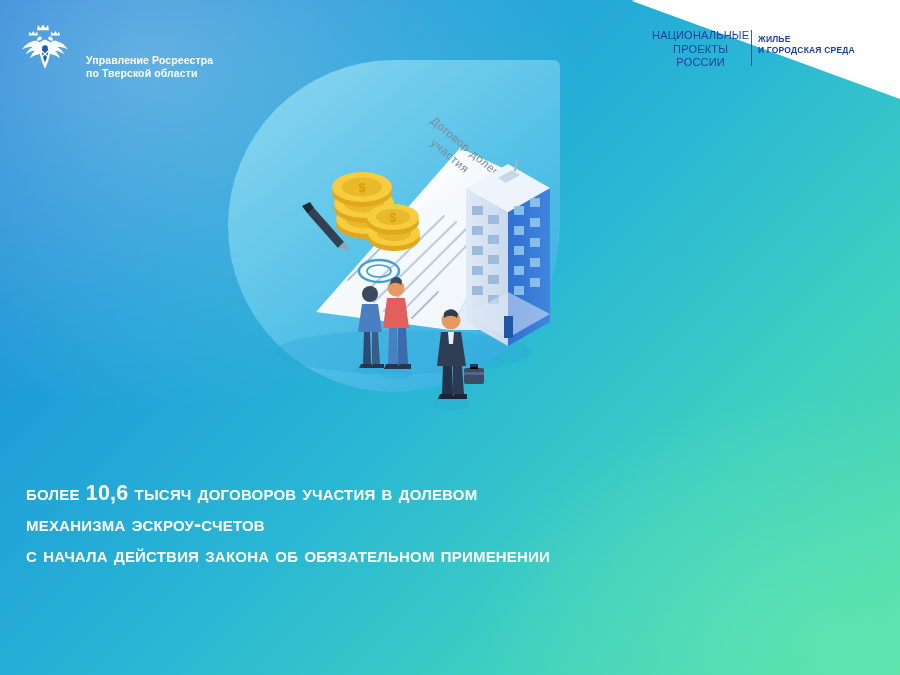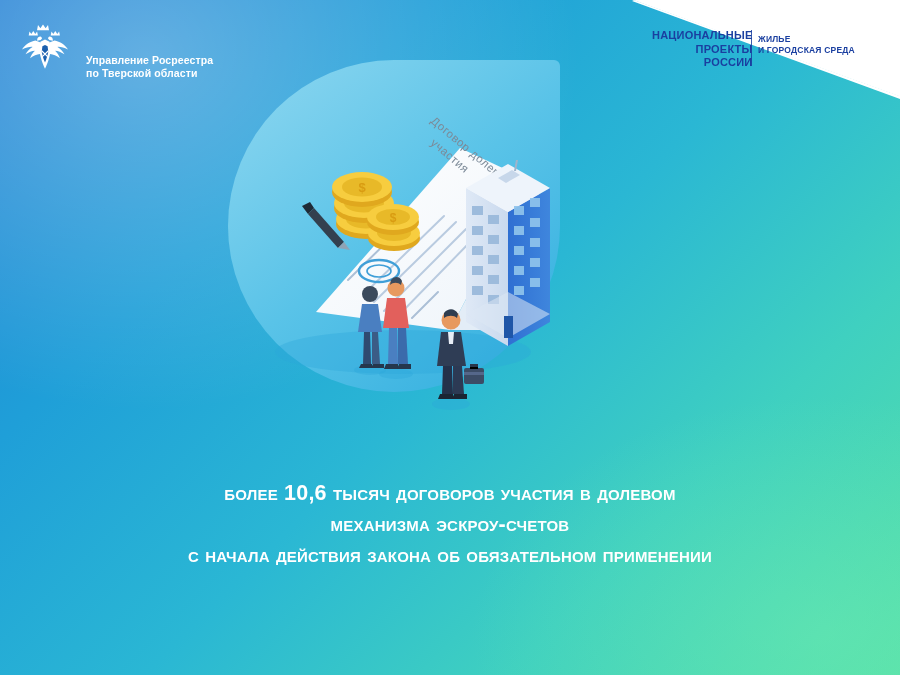--- a/index.html
+++ b/index.html
@@ -77,25 +77,25 @@
     z-index: 6;
   }
   .np-badge svg {
     display: block;
   }
   .np-text-left {
     position: absolute;
     left: 52px;
     top: 29px;
     color: #1a3fa0;
-    font-weight: 700;
+    font-weight: 400;
     font-size: 11px;
     line-height: 13.5px;
     letter-spacing: 0.2px;
-    text-align: right;
+    text-align: center;
     white-space: pre-line;
   }
   .np-divider {
     position: absolute;
     left: 151px;
     top: 30px;
     width: 1px;
     height: 36px;
     background: #1a3fa0;
     opacity: 0.85;
@@ -123,21 +123,20 @@
   }
   .illu-wrap svg { display: block; }
 
   
   .caption {
     position: absolute;
     left: 0;
     right: 0;
     top: 478px;
     padding: 0 26px;
-    text-align: center;
     color: #ffffff;
     font-weight: 700;
     font-size: 21.5px;
     line-height: 31px;
     font-variant: small-caps;
     text-transform: lowercase;
     letter-spacing: 0.2px;
     z-index: 4;
   }
   .caption .line { display: block; }

